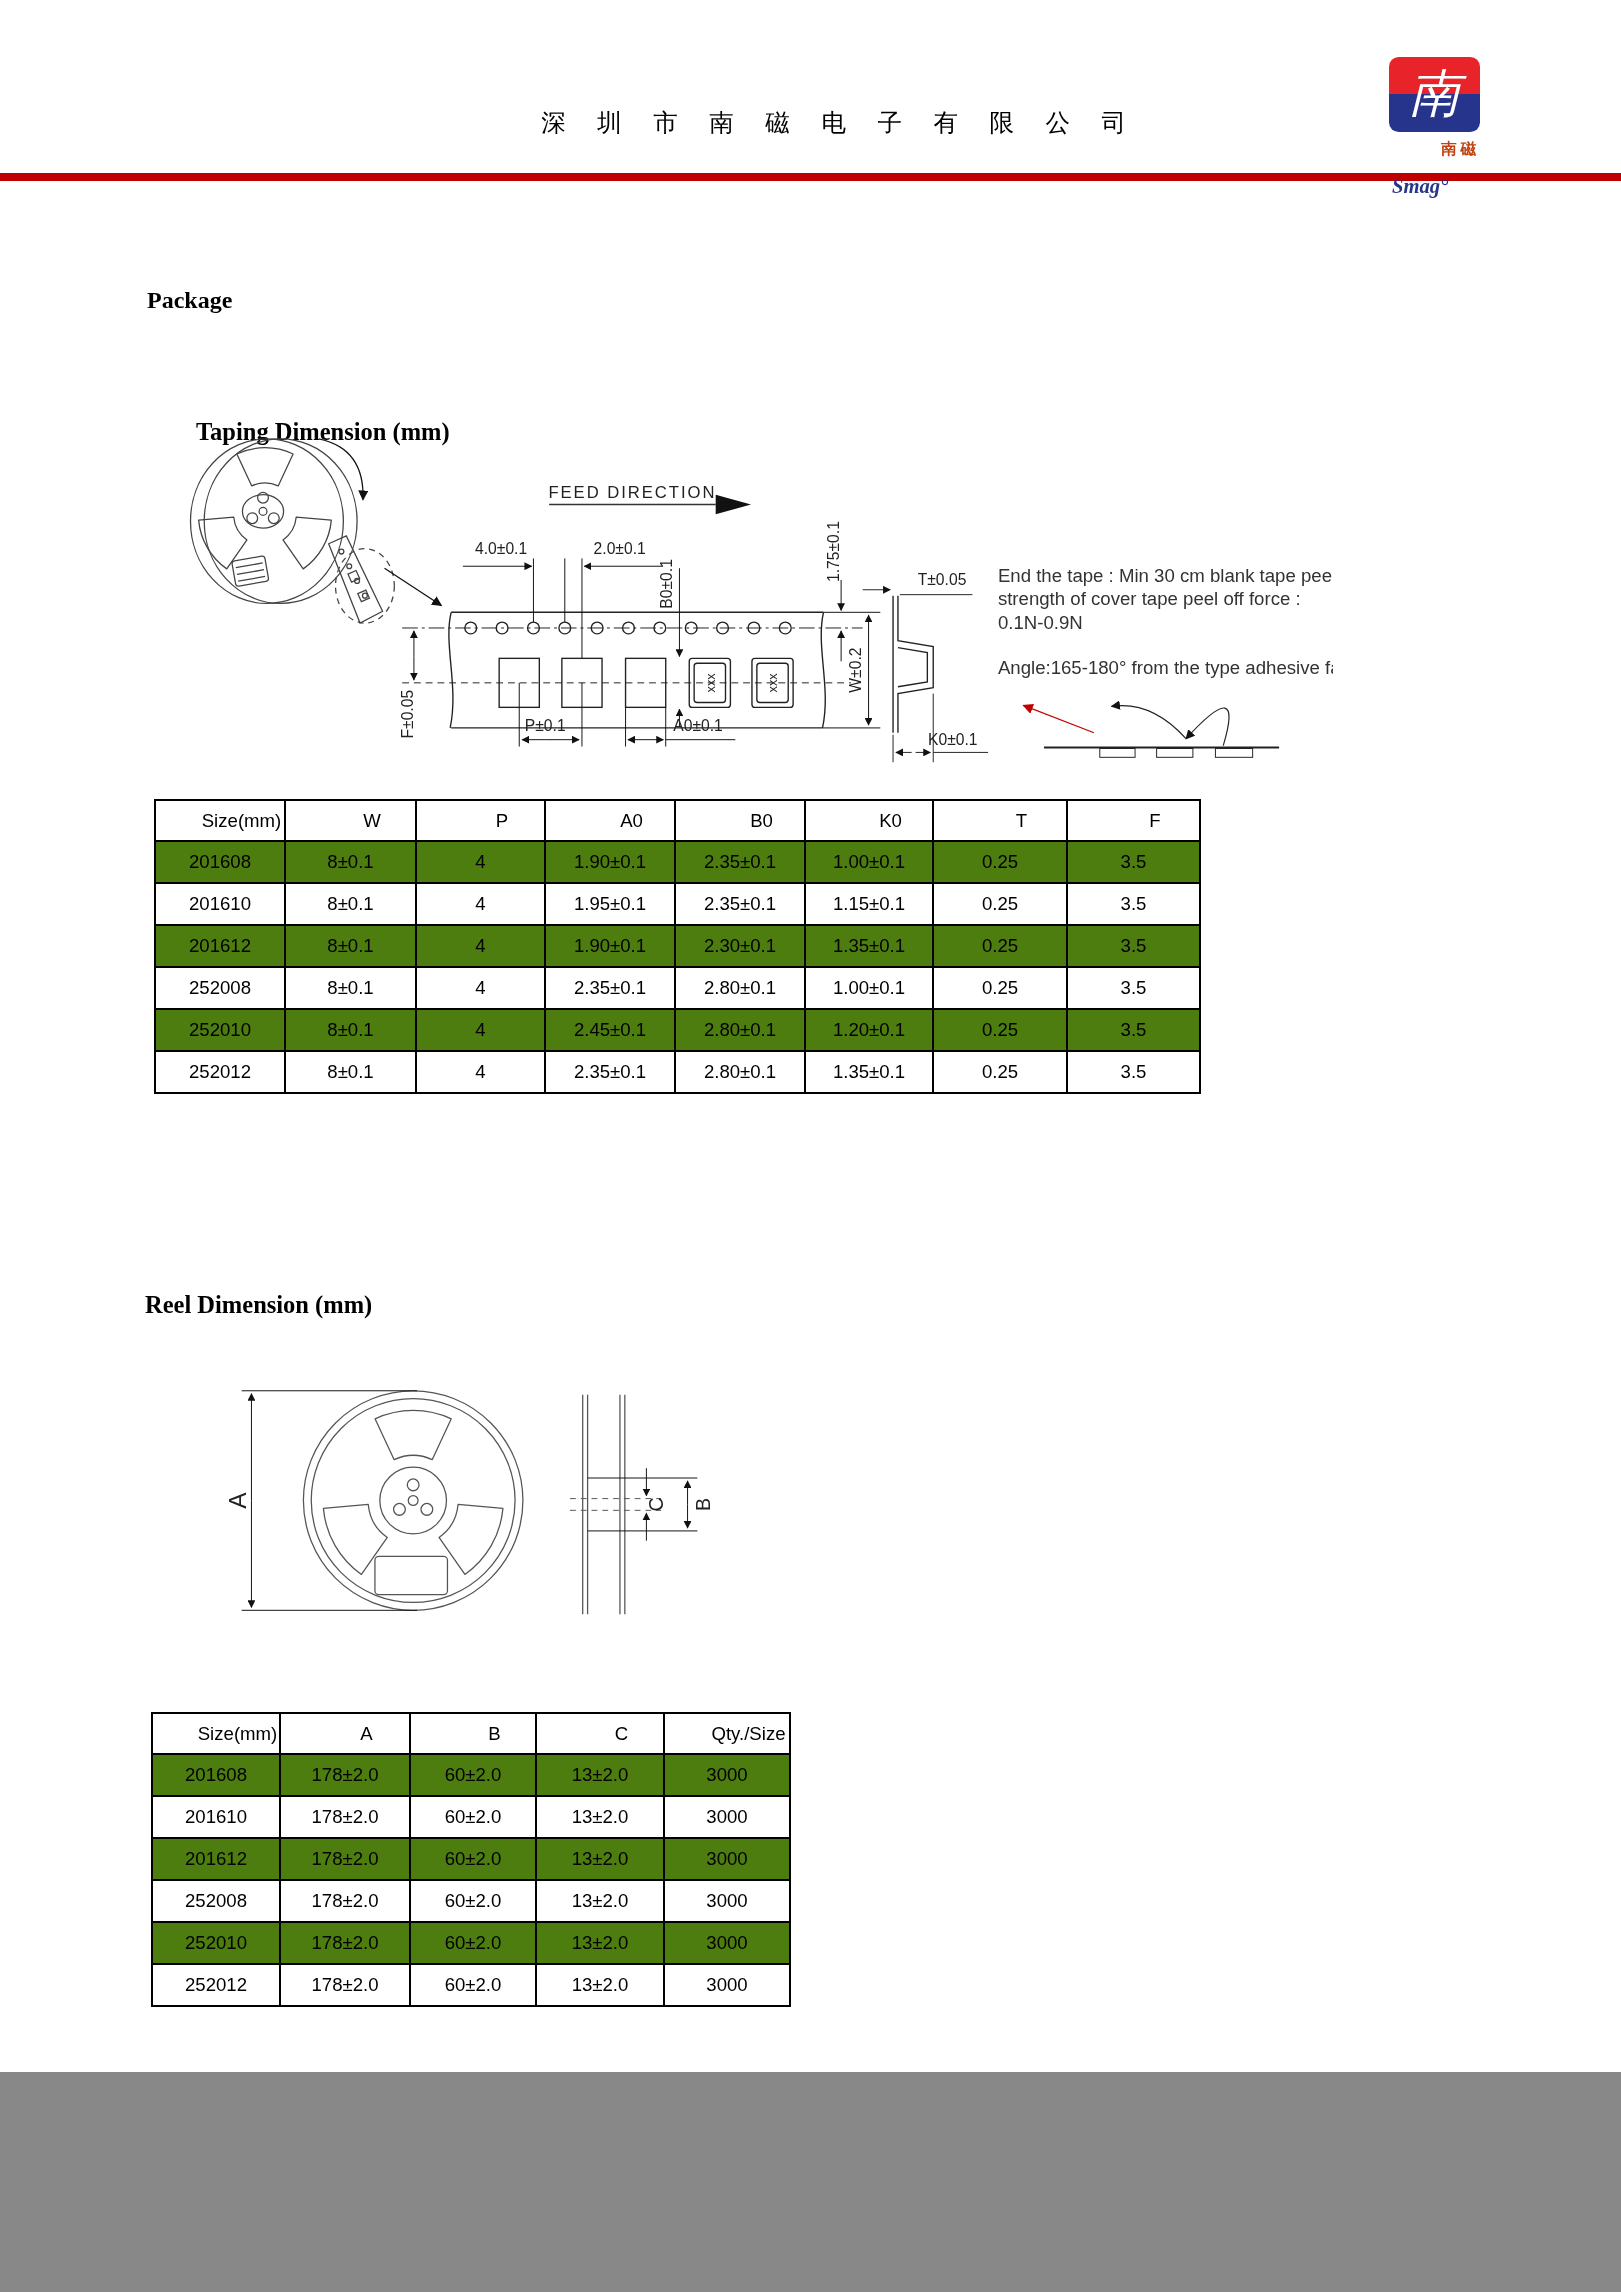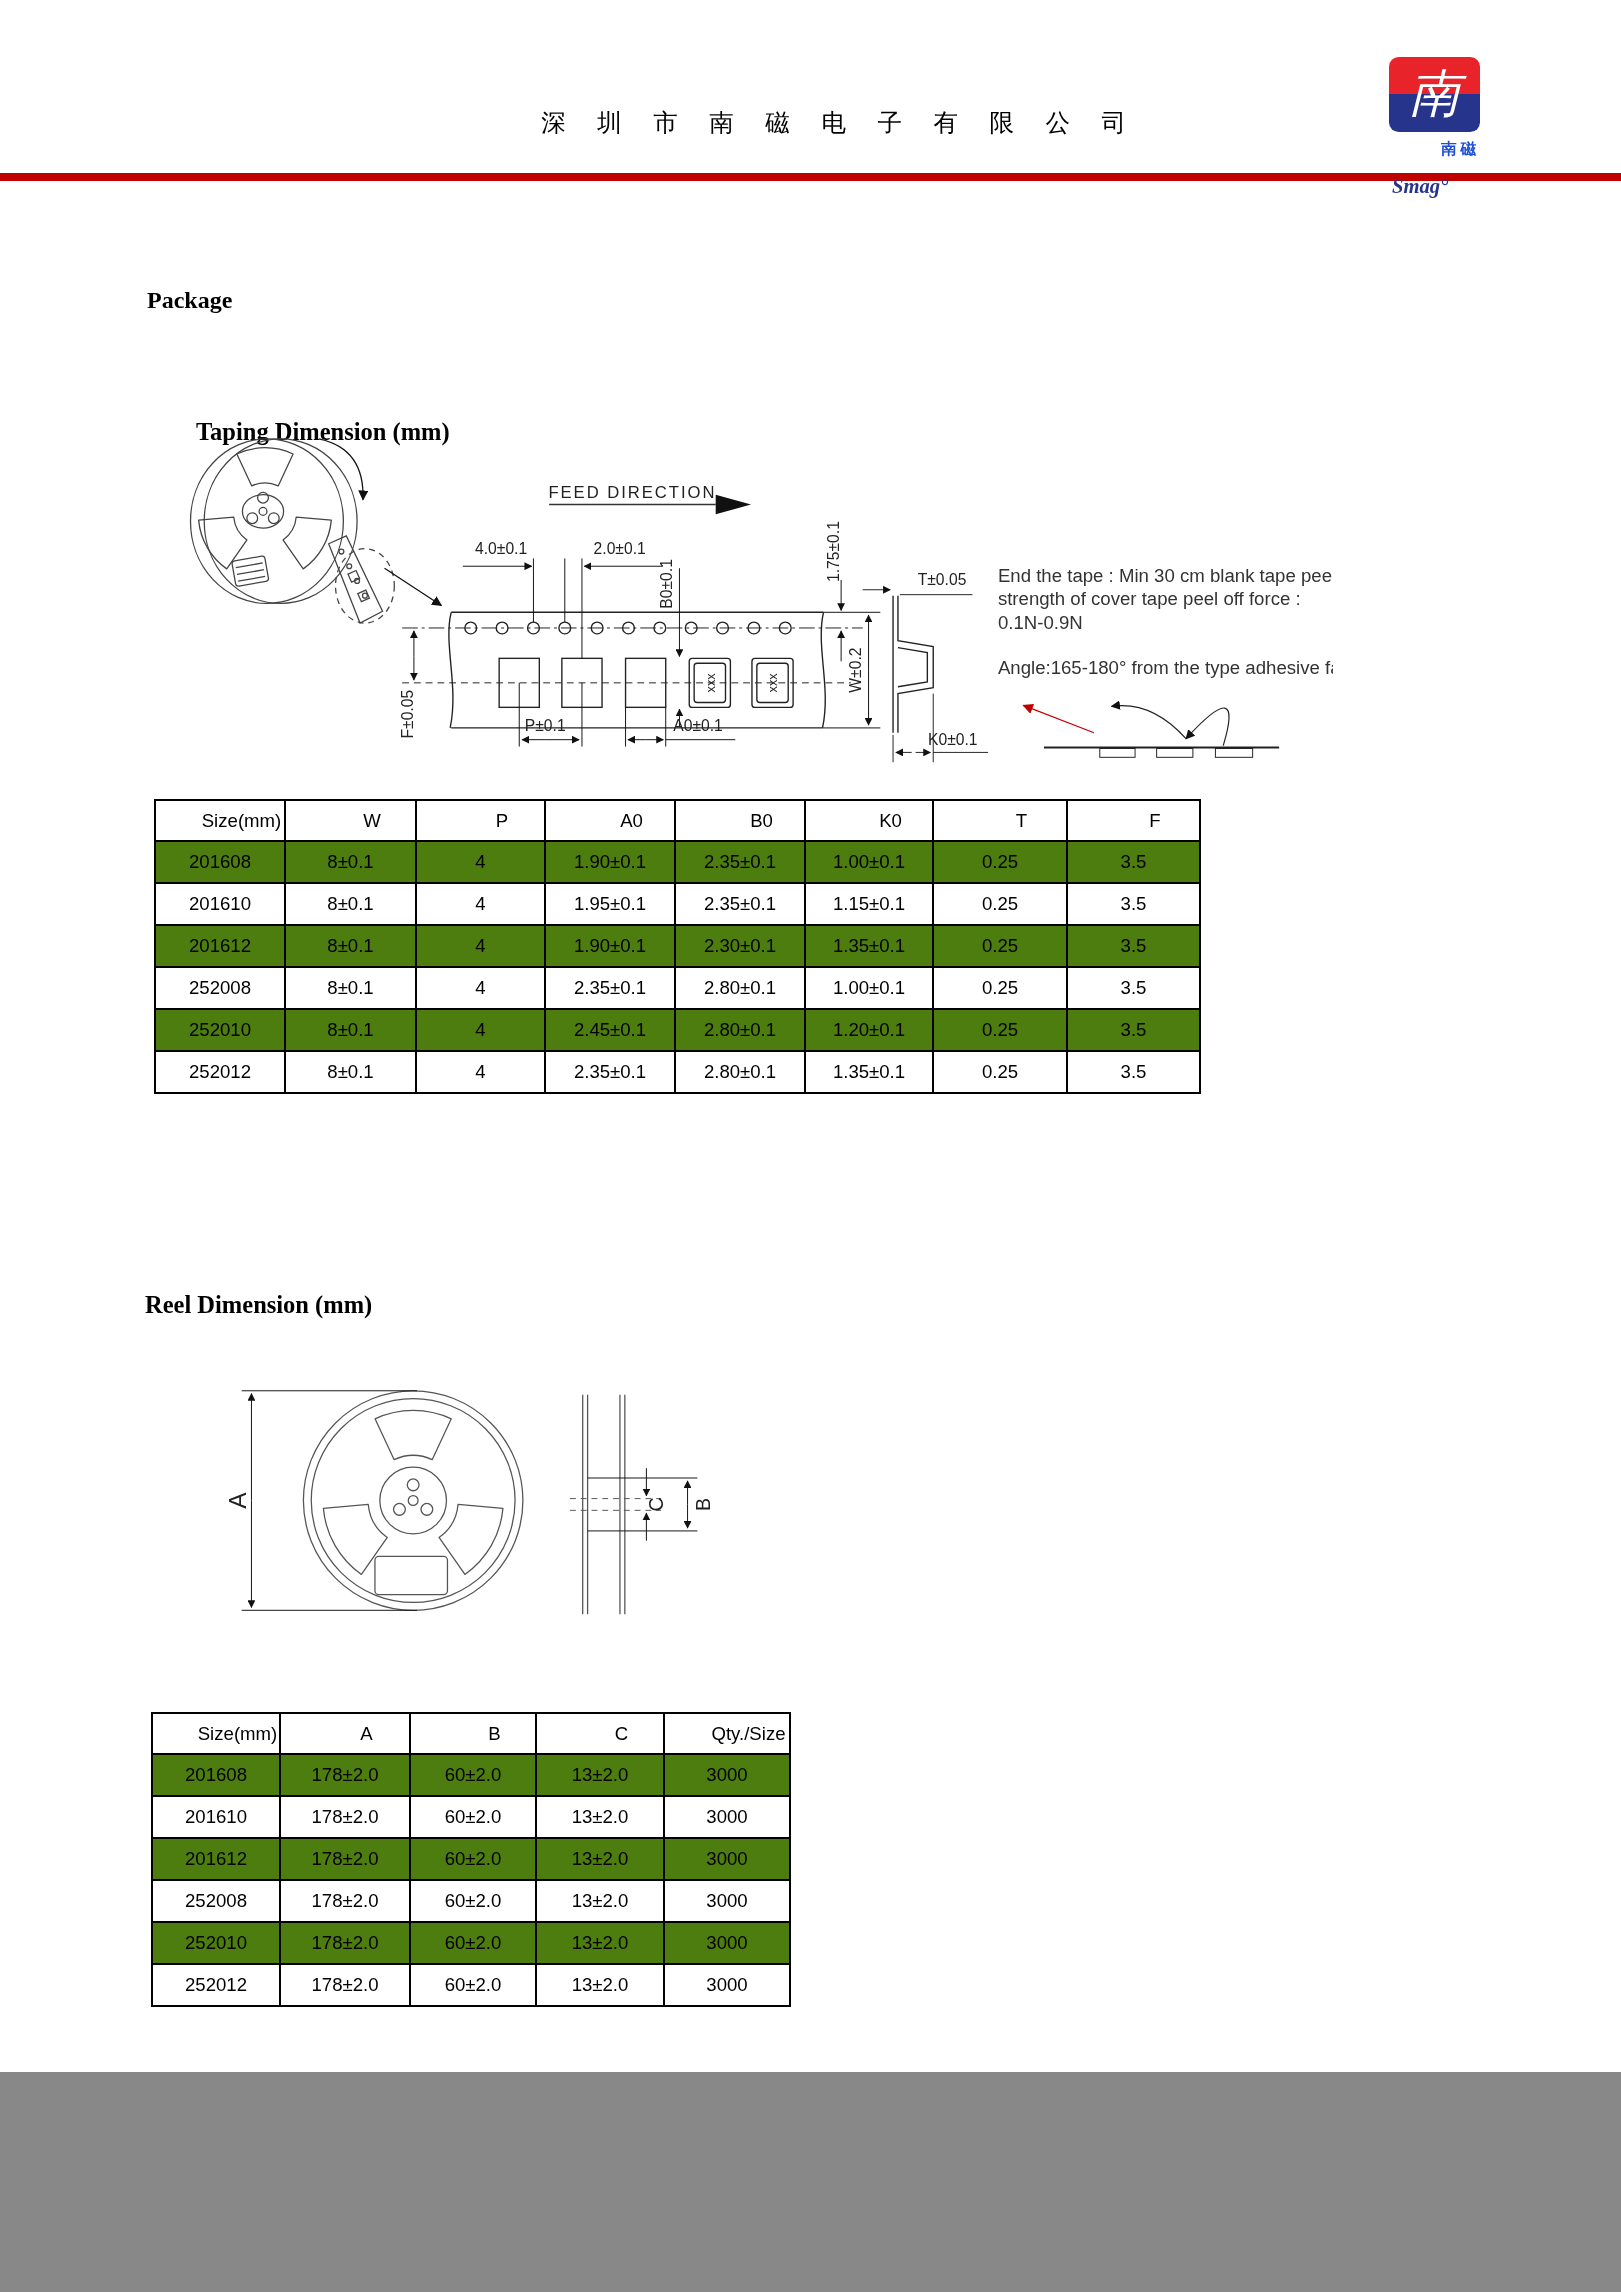--- a/index.html
+++ b/index.html
@@ -9,21 +9,21 @@
   
   .company{left:59px;width:1562px;text-align:center;font-family:"Liberation Serif",serif;
            font-size:24.5px;letter-spacing:12.7px;white-space:nowrap;}
   .rule{left:0;width:1621px;background:#c00000;}
   .logo-box{left:1389px;top:57px;width:91px;height:75px;border-radius:9.8px;
             background:linear-gradient(to bottom,#e8232a 0 50%,#27348b 50% 100%);
             display:flex;align-items:center;justify-content:center;}
   .logo-char{color:#fff;font-size:51px;font-family:"Liberation Serif",serif;font-style:italic;line-height:1;}
   .logo-script{left:1392px;top:131px;color:#27348b;font-family:"Liberation Serif",serif;
                font-style:italic;font-size:20.6px;font-weight:bold;margin-top:44px;}
-  .logo-cjk{left:1441px;top:139px;color:#1d4ed8;font-size:15.7px;font-weight:bold;letter-spacing:3.9px;}
+  .logo-cjk{left:1441px;top:139px;color:#c2410c;font-size:15.7px;font-weight:bold;letter-spacing:3.9px;}
   
   .h1{left:147px;top:287px;font-family:"Liberation Serif",serif;font-size:24px;font-weight:bold;}
   .h2{font-family:"Liberation Serif",serif;font-size:24.5px;font-weight:bold;margin-top:48px;}
   
   table.dt{border-collapse:collapse;border:2.9px solid #000;table-layout:fixed;}
   table.dt th,table.dt td{border:2px solid #000;text-align:center;vertical-align:middle;
        font-family:"Liberation Sans",sans-serif;font-size:18.6px;padding:0;}
   table.dt th{font-weight:normal;height:39px;padding-left:43px;}
   table.dt td{height:40px;font-weight:normal;}
   tr.blue td{background:#4d7c0f;}

